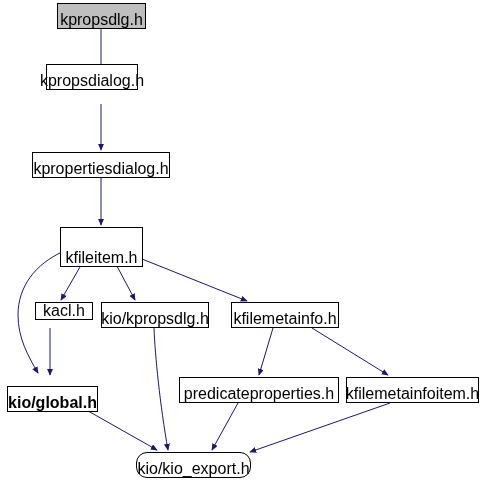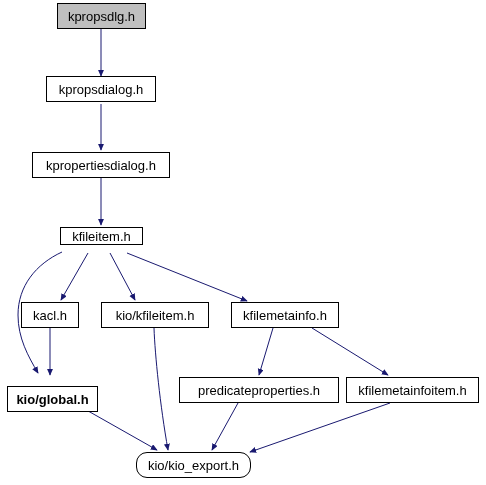--- a/index.html
+++ b/index.html
@@ -5,23 +5,23 @@
   html,body{margin:0;padding:0;background:#ffffff;}
   body{width:486px;height:485px;overflow:hidden;font-family:"Liberation Sans",sans-serif;}
   #stage{position:relative;width:486px;height:485px;}
   svg{position:absolute;left:0;top:0;}
   .nodebox{
     position:absolute;
     box-sizing:border-box;
     border:1px solid #000000;
     background:#ffffff;
     display:flex;
-    align-items:center;
+    align-items:flex-end;
     justify-content:center;
-    font-size:13px;
+    font-size:16px;
     color:#000000;
     white-space:nowrap;
     font-family:"Liberation Sans",sans-serif;
   }
   .nodebox.root{background:#bfbfbf;}
   .nodelabel{line-height:1;}
 </style>
 </head>
 <body>
 
@@ -47,34 +47,34 @@
       <line x1="312" y1="328" x2="388" y2="375"></line>
       <line x1="74" y1="403" x2="157" y2="450"></line>
       <line x1="238" y1="403" x2="212" y2="450"></line>
       <line x1="390" y1="403" x2="250" y2="452"></line>
     </g>
   </svg>
 
   <div class="nodebox root" style="left:57px;top:3px;width:89px;height:26px;">
     <span class="nodelabel">kpropsdlg.h</span>
   </div>
-  <div class="nodebox" style="left:46px;top:76px;width:110px;height:26px;">
+  <div class="nodebox" style="left:46px;top:64px;width:92px;height:26px;">
     <span class="nodelabel">kpropsdialog.h</span>
   </div>
   <div class="nodebox" style="left:32px;top:152px;width:138px;height:26px;">
     <span class="nodelabel">kpropertiesdialog.h</span>
   </div>
-  <div class="nodebox" style="left:60px;top:227px;width:83px;height:18px;">
+  <div class="nodebox" style="left:60px;top:227px;width:83px;height:40px;">
     <span class="nodelabel">kfileitem.h</span>
   </div>
-  <div class="nodebox" style="left:21px;top:302px;width:58px;height:26px;">
+  <div class="nodebox" style="left:35px;top:302px;width:58px;height:18px;">
     <span class="nodelabel">kacl.h</span>
   </div>
   <div class="nodebox" style="left:101px;top:302px;width:108px;height:26px;">
-    <span class="nodelabel">kio/kfileitem.h</span>
+    <span class="nodelabel">kio/kpropsdlg.h</span>
   </div>
   <div class="nodebox" style="left:231px;top:302px;width:108px;height:26px;">
     <span class="nodelabel">kfilemetainfo.h</span>
   </div>
   <div class="nodebox" style="left:7px;top:386px;width:91px;height:26px;font-weight:bold;">
     <span class="nodelabel">kio/global.h</span>
   </div>
   <div class="nodebox" style="left:179px;top:377px;width:160px;height:26px;">
     <span class="nodelabel">predicateproperties.h</span>
   </div>

